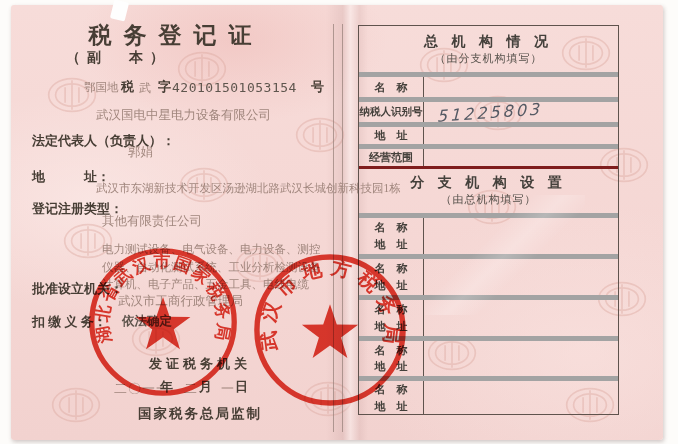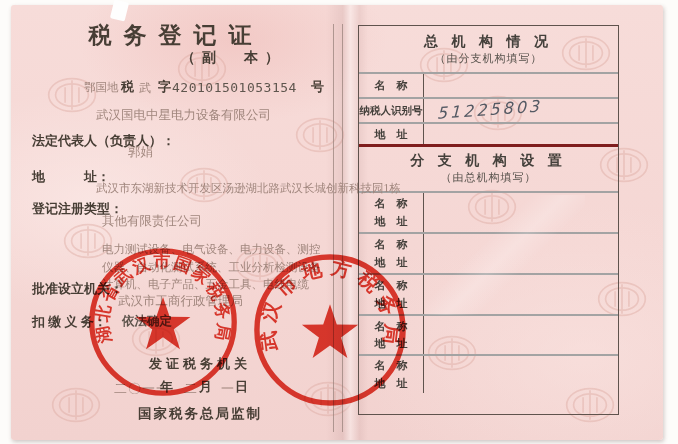--- a/index.html
+++ b/index.html
@@ -14,27 +14,27 @@
          box-shadow:1px 2px 4px rgba(90,60,60,.28);}
   .tear{position:absolute;left:112px;top:1px;width:15px;height:19px;background:#fefefe;
         transform:rotate(14deg);border-radius:2px;}
   .emb{position:absolute;width:52px;height:38px;opacity:.42;}
   .fold{position:absolute;left:326px;top:5px;width:42px;height:435px;
         background:linear-gradient(90deg,rgba(120,70,70,0) 0%,rgba(120,70,70,.10) 40%,rgba(255,255,255,.35) 58%,rgba(120,70,70,.08) 80%,rgba(120,70,70,0) 100%);}
   .vline{position:absolute;top:24px;height:408px;width:1px;background:#9a837c;opacity:.75;}
   .prt{position:absolute;color:#473e35;font-weight:bold;white-space:nowrap;}
   .typ{position:absolute;color:#a0867d;white-space:nowrap;text-align:right;}
   .title{font-size:23px;letter-spacing:12px;text-align:center;width:220px;}
-  .subtitle{font-size:14px;letter-spacing:7px;text-align:right;width:220px;}
+  .subtitle{font-size:14px;letter-spacing:7px;text-align:left;width:220px;}
   .num{font-family:"DejaVu Sans Mono",monospace;color:#5f564e;font-weight:normal;}
   .rp-box{position:absolute;left:358px;top:25px;width:261px;height:390px;border:1px solid #5f534d;box-sizing:border-box;}
   .rp-hdr{height:46px;text-align:center;}
   .rp-hdr .t1{padding-top:7px;font-size:14px;font-weight:bold;letter-spacing:5px;color:#44403b;}
   .rp-hdr .t2{font-size:11px;letter-spacing:1px;color:#55504a;}
-  .rp-row{display:flex;border-top:2px solid #a3a3a3;box-sizing:border-box;}
+  .rp-row{display:flex;border-top:5px solid #a3a3a3;box-sizing:border-box;}
   .rp-lbl{width:65px;flex:0 0 65px;border-right:1px solid #5f534d;box-sizing:border-box;
           display:flex;align-items:center;justify-content:center;font-size:11px;font-weight:bold;color:#44403b;}
   .rp-lbl.small{font-size:10.5px;}
   .rp-val{flex:1;position:relative;}
   .rp-blk .rp-lbl{flex-direction:column;justify-content:space-evenly;align-items:center;}
   .hw{position:absolute;left:14px;top:1px;font-family:"DejaVu Sans",sans-serif;font-style:italic;
       font-size:16px;letter-spacing:3px;color:#555a64;transform:rotate(-4deg) skewX(-8deg);}
   .stamp{position:absolute;mix-blend-mode:multiply;opacity:.9;}
   .wm-logo{position:absolute;left:360px;top:248px;font-family:"DejaVu Sans",sans-serif;font-weight:bold;
            font-size:60px;letter-spacing:30px;color:rgba(255,255,255,.42);white-space:nowrap;}
@@ -175,20 +175,24 @@
     <div class="rp-row" style="height:25px">
       <div class="rp-lbl small">纳税人识别号</div>
       <div class="rp-val">
         <span class="hw">51225803</span>
       </div>
     </div>
     <div class="rp-row" style="height:22px">
       <div class="rp-lbl">地　址</div>
       <div class="rp-val"></div>
     </div>
+    <div class="rp-row" style="height:22px">
+      <div class="rp-lbl">经营范围</div>
+      <div class="rp-val"></div>
+    </div>
 
     <div class="rp-hdr" style="border-top:3px solid #7f1d1d;height:44px">
       <div class="t1" style="padding-top:5px">分 支 机 构 设 置</div>
       <div class="t2">（由总机构填写）</div>
     </div>
 
     <div class="rp-row rp-blk" style="height:41px">
       <div class="rp-lbl">
         <span>名　称</span>
         <span>地　址</span>

